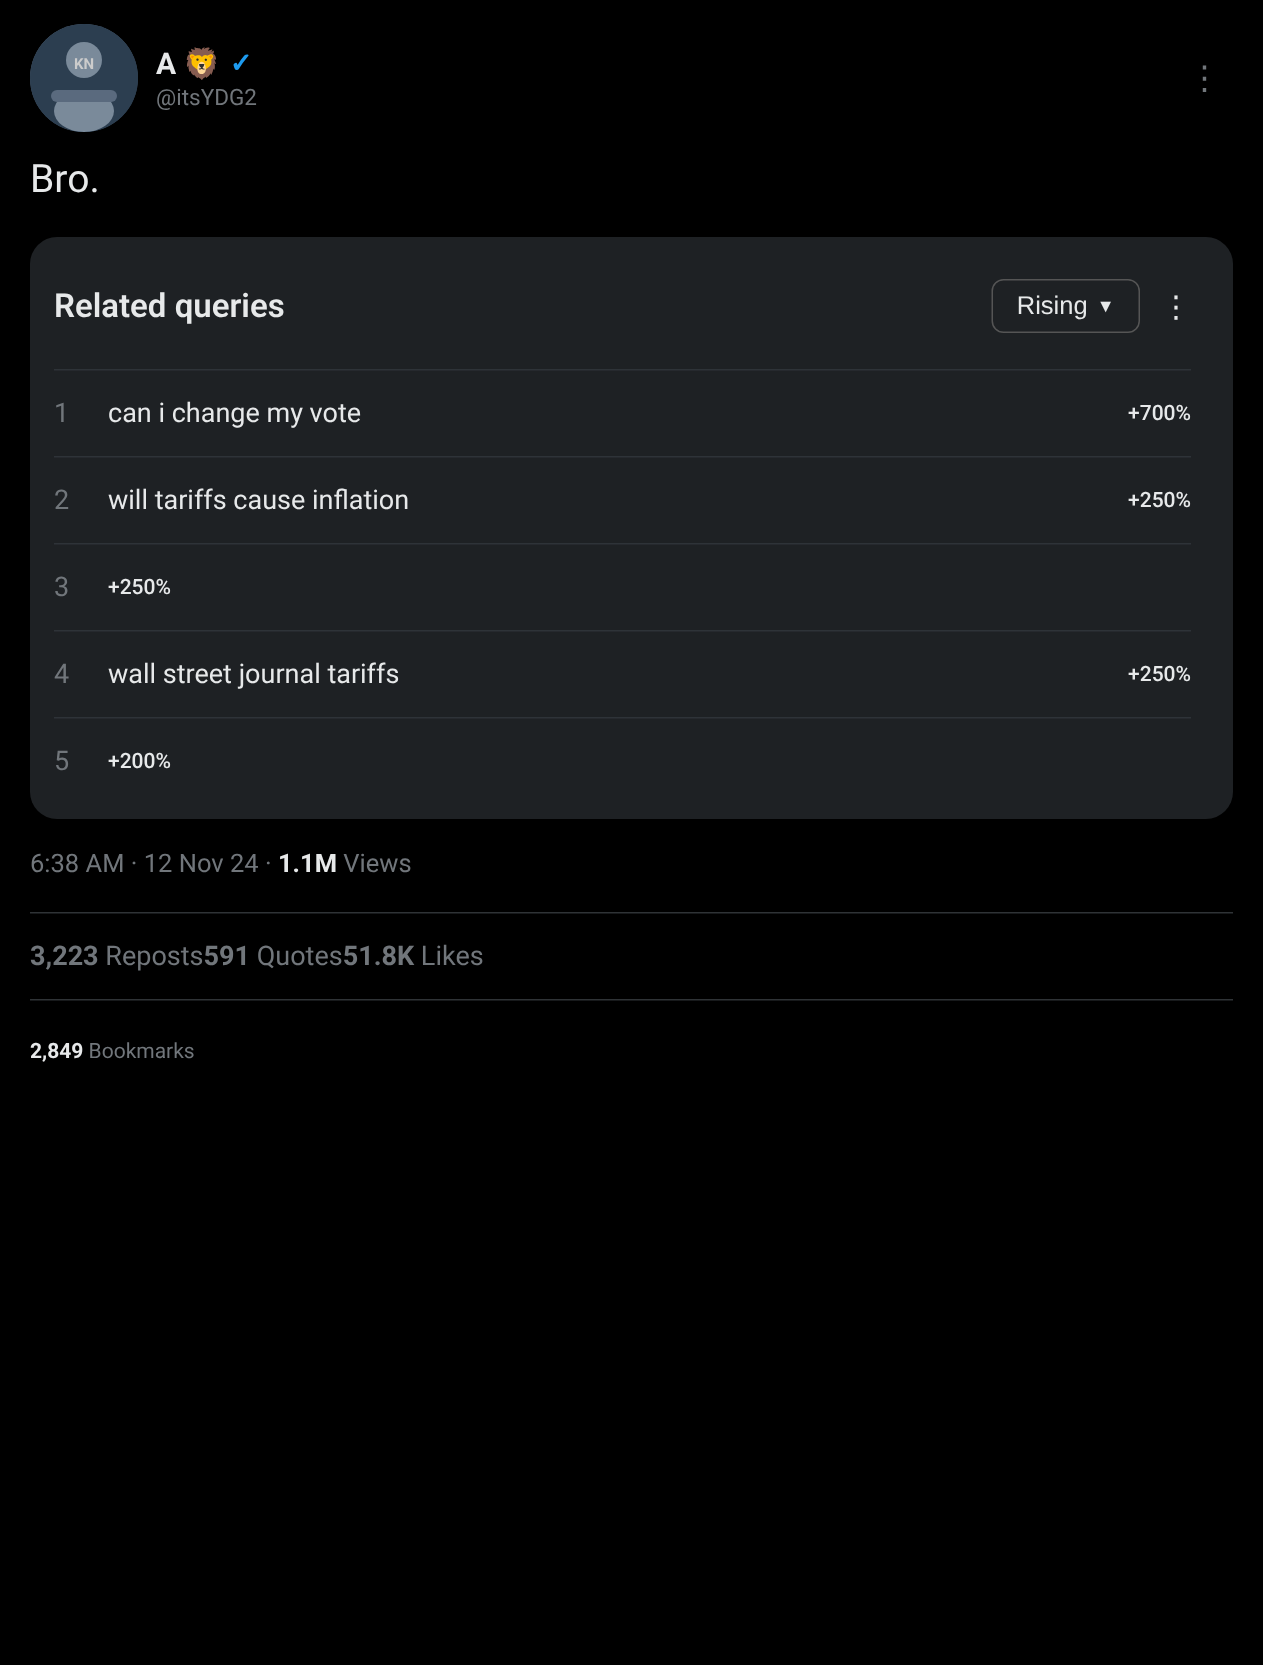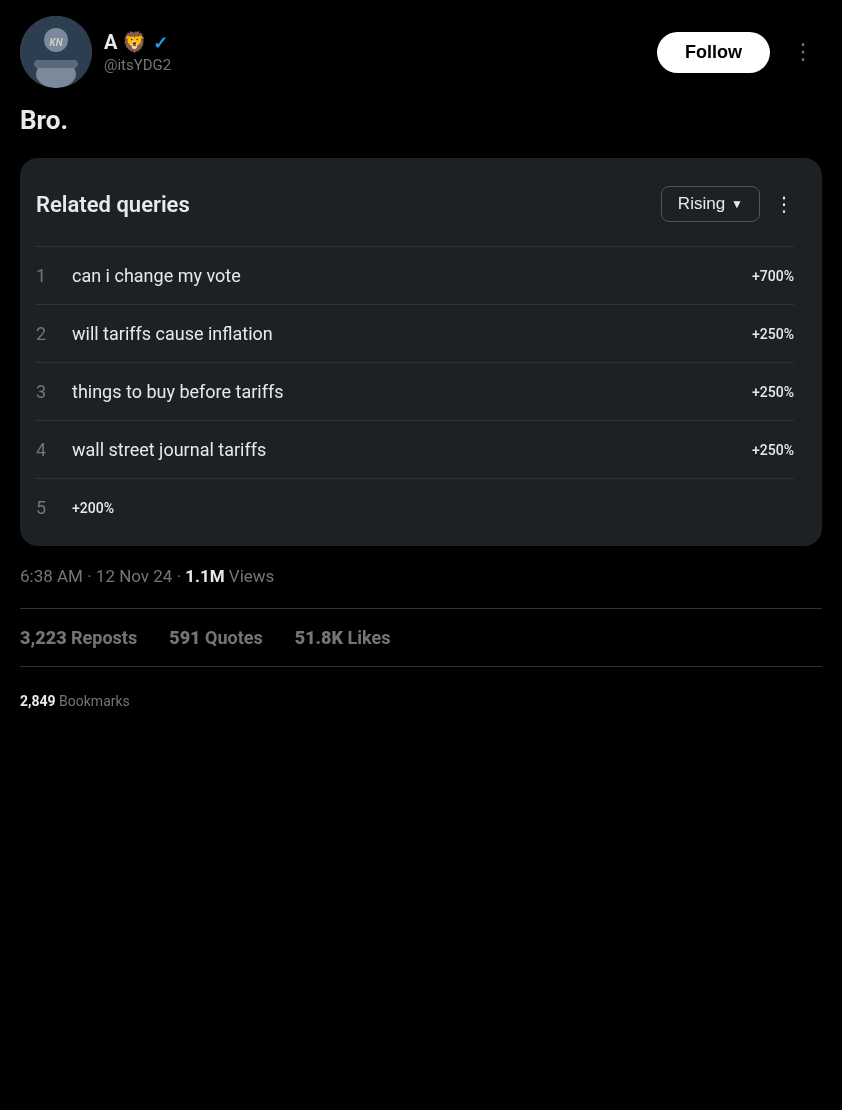--- a/index.html
+++ b/index.html
@@ -35,21 +35,20 @@
     }
     .avatar-inner {
       width: 100%;
       height: 100%;
       background: linear-gradient(135deg, #5a6a7e 0%, #2c3e50 100%);
       display: flex;
       align-items: center;
       justify-content: center;
       font-size: 28px;
       color: #aaa;
-      font-style: italic;
     }
     .user-text {
       display: flex;
       flex-direction: column;
       gap: 2px;
     }
     .display-name {
       display: flex;
       align-items: center;
       gap: 6px;
@@ -85,21 +84,21 @@
       font-size: 22px;
       cursor: pointer;
       background: none;
       border: none;
       padding: 4px 8px;
     }
 
     
     .tweet-text {
       font-size: 26px;
-      font-weight: 700;
+      font-weight: 400;
       color: #e7e9ea;
       margin-bottom: 20px;
       line-height: 1.4;
     }
 
     
     .trends-card {
       background: #1e2124;
       border-radius: 18px;
       padding: 28px 28px 10px 16px;
@@ -177,28 +176,26 @@
       margin-bottom: 22px;
     }
     .tweet-meta .views-count {
       font-weight: 700;
       color: #e7e9ea;
     }
 
     
     .stats-row {
       display: flex;
-      gap: 32px;
       margin-bottom: 22px;
       font-size: 18px;
       color: #71767b;
       border-top: 1px solid #2f3336;
       border-bottom: 1px solid #2f3336;
       padding: 18px 0;
-      font-weight: bold;
     }
 
     
     .bookmarks-row {
       font-size: 14px;
       color: #71767b;
       padding-top: 4px;
     }
     .bookmarks-row strong {
       color: #e7e9ea;
@@ -226,21 +223,20 @@
     </div>
     <div class="user-text">
       <div class="display-name">
         <span>A 🦁</span>
         <span class="verified-badge">✓</span>
       </div>
       <div class="username">@itsYDG2</div>
     </div>
   </div>
   <div class="header-right">
-    <button class="follow-btn">Follow</button>
     <button class="more-btn">⋮</button>
   </div>
 </div>
 
 <div class="tweet-text">Bro.</div>
 
 <div class="trends-card">
   <div class="card-header">
     <span class="card-title">Related queries</span>
     <div class="card-header-right">
@@ -258,21 +254,20 @@
       <span class="query-text">can i change my vote</span>
       <span class="query-pct">+700%</span>
     </div>
       <div class="query-row">
       <span class="query-num">2</span>
       <span class="query-text">will tariffs cause inflation</span>
       <span class="query-pct">+250%</span>
     </div>
       <div class="query-row">
       <span class="query-num">3</span>
-      <span class="query-text">things to buy before tariffs</span>
       <span class="query-pct">+250%</span>
     </div>
       <div class="query-row">
       <span class="query-num">4</span>
       <span class="query-text">wall street journal tariffs</span>
       <span class="query-pct">+250%</span>
     </div>
       <div class="query-row">
       <span class="query-num">5</span>
       <span class="query-pct">+200%</span>

